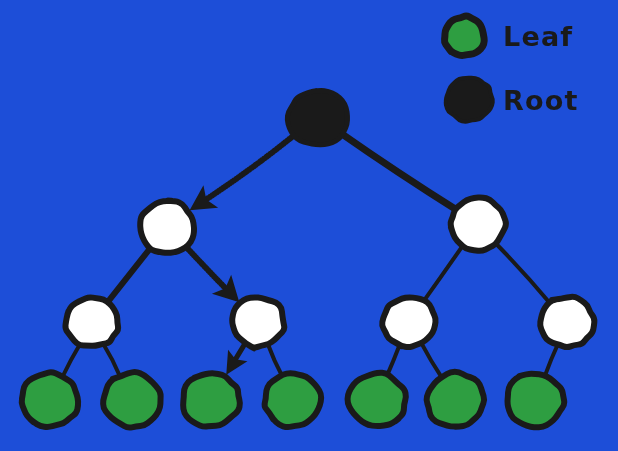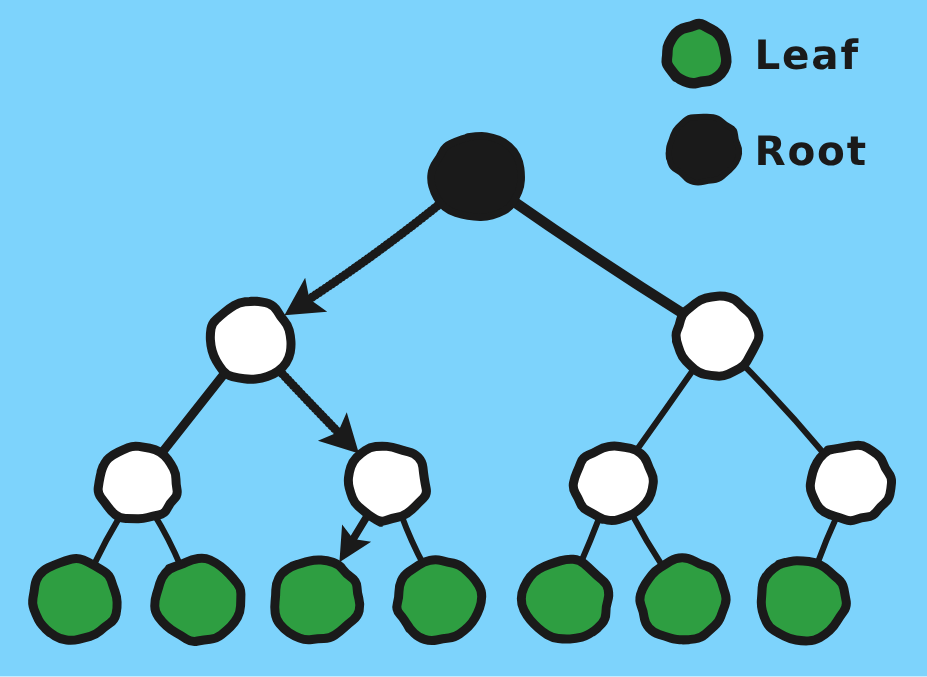--- a/index.html
+++ b/index.html
@@ -8,21 +8,21 @@
     padding: 0;
     background: #ffffff;
   }
   body {
     font-family: "DejaVu Sans", sans-serif;
   }
   #canvas-wrap {
     position: relative;
     width: 618px;
     height: 451px;
-    background: #7dd3fc;
+    background: #1d4ed8;
     overflow: hidden;
   }
   svg#tree-svg {
     position: absolute;
     top: 0;
     left: 0;
     width: 618px;
     height: 451px;
     display: block;
   }

